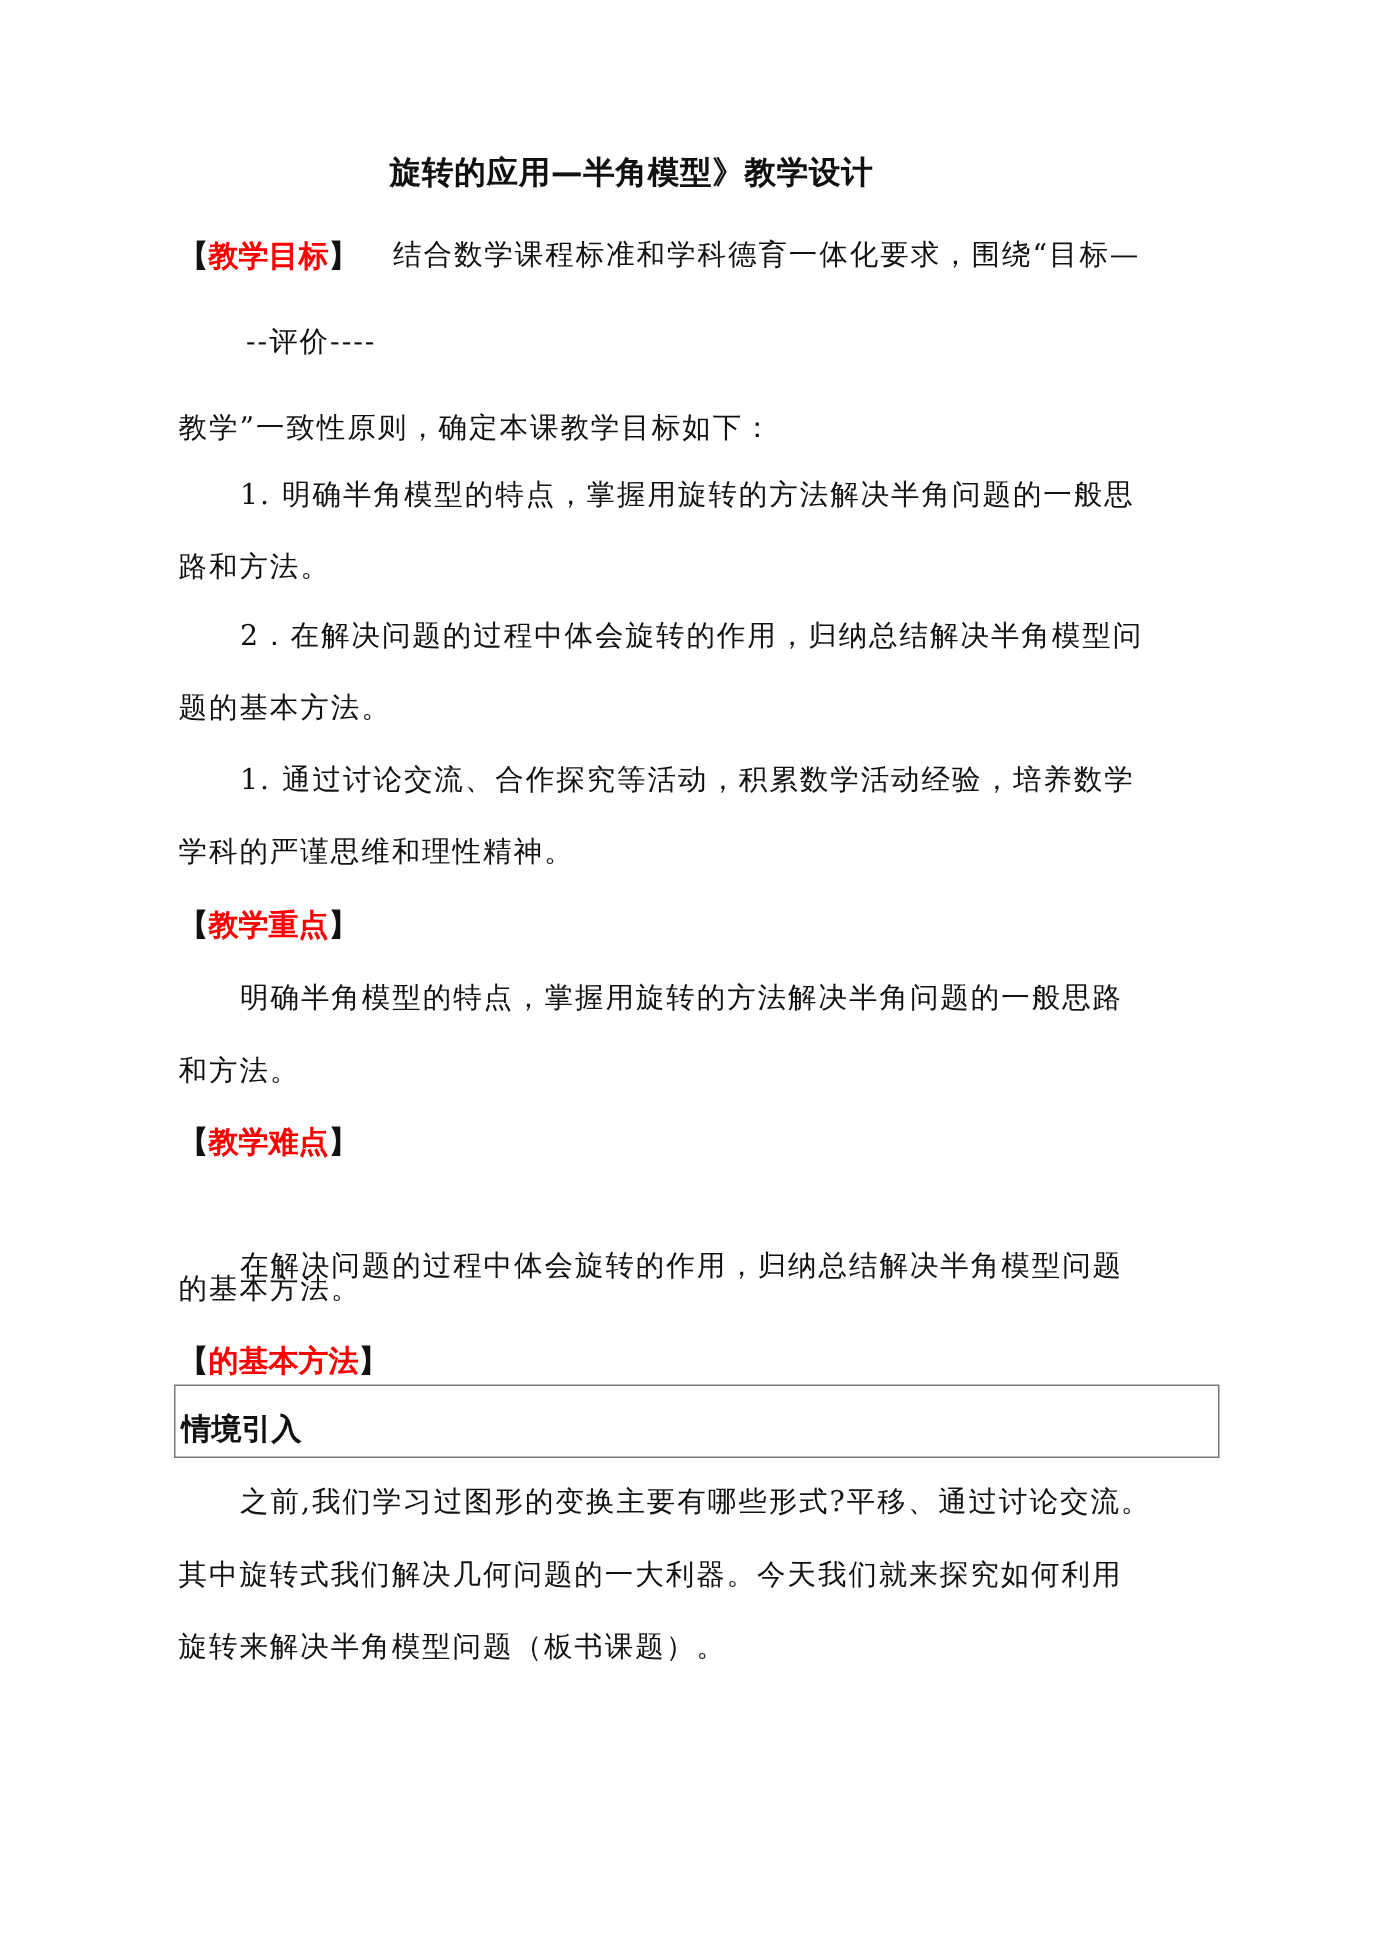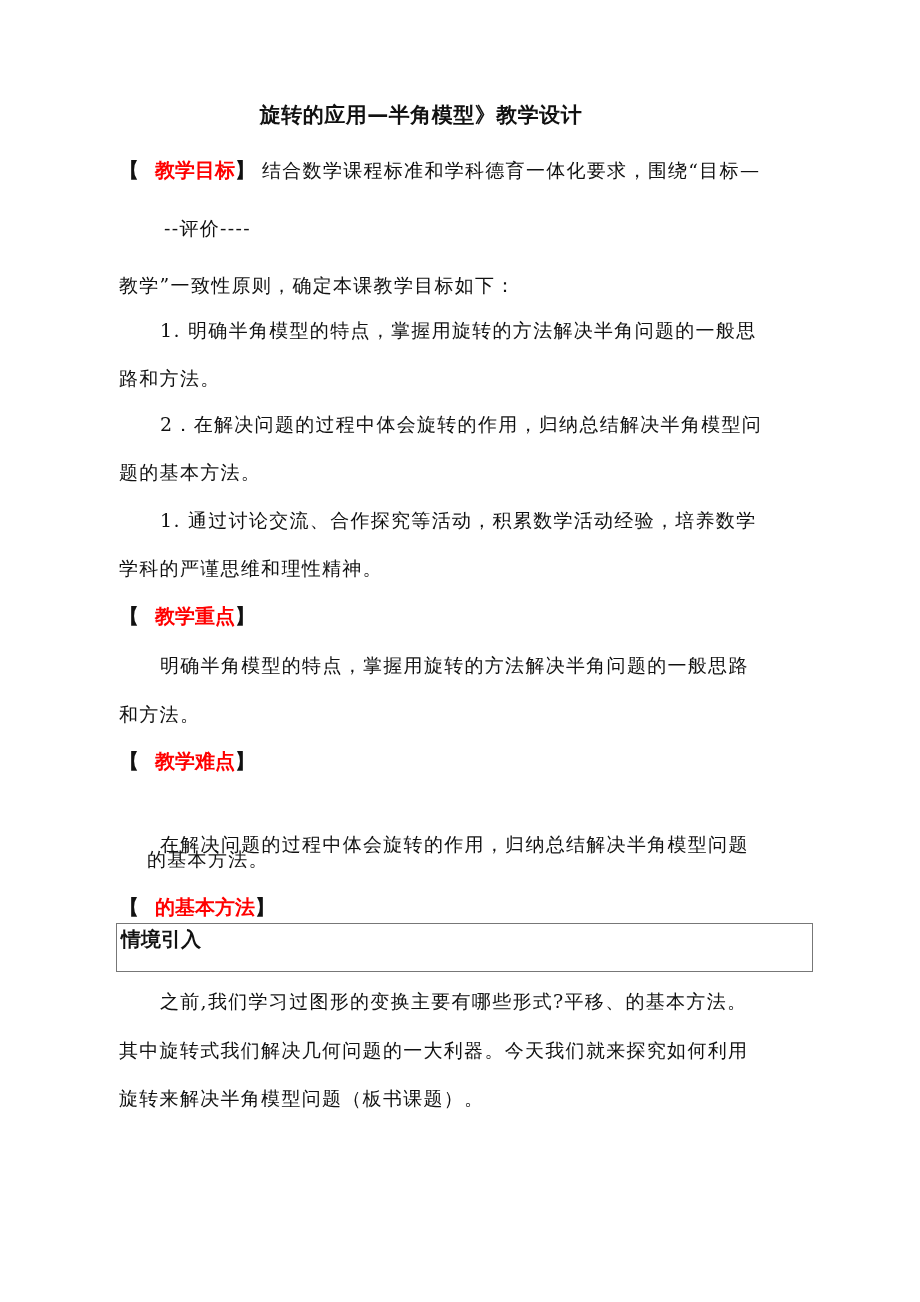--- a/index.html
+++ b/index.html
@@ -29,34 +29,34 @@
       line-height: 28px;
       letter-spacing: 1.3px;
     }
     .heading {
       font-family: "DejaVu Sans", "Liberation Sans", sans-serif;
       font-weight: bold;
       font-size: 20px;
       line-height: 28px;
     }
     .bracket { color: #111111; }
-    .red { color: #ff0000; margin-left: 16px; }
+    .red { color: #ff0000; }
     .section-box {
       position: absolute;
       left: 116px;
       top: 923px;
       width: 697px;
       height: 49px;
       border: 1px solid #777777;
       box-sizing: border-box;
     }
     .section-box-label {
       position: absolute;
       left: 4px;
-      bottom: 20px;
+      bottom: 7px;
       font-family: "DejaVu Sans", "Liberation Sans", sans-serif;
       font-weight: bold;
       font-size: 20px;
       line-height: 24px;
       color: #111111;
       white-space: nowrap;
     }
   </style>
 </head>
 <body>
@@ -82,25 +82,25 @@
 <div class="abs heading" style="left:119px; top:602px;">
   <span class="bracket">【</span><span class="red">教学重点</span><span class="bracket">】</span>
 </div>
 <div class="abs body-text" style="left:160px; top:651px;">明确半角模型的特点，掌握用旋转的方法解决半角问题的一般思路</div>
 <div class="abs body-text" style="left:119px; top:700px;">和方法。</div>
 
 <div class="abs heading" style="left:119px; top:747px;">
   <span class="bracket">【</span><span class="red">教学难点</span><span class="bracket">】</span>
 </div>
 <div class="abs body-text" style="left:160px; top:797px;margin-top:33px;">在解决问题的过程中体会旋转的作用，归纳总结解决半角模型问题</div>
-<div class="abs body-text" style="left:119px; top:845px;margin-left:28px;">的基本方法。</div>
+<div class="abs body-text" style="left:119px; top:845px;">的基本方法。</div>
 
 <div class="abs heading" style="left:119px; top:893px;">
   <span class="bracket">【</span><span class="red">的基本方法</span><span class="bracket">】</span>
 </div>
 
 <div class="section-box">
   <span class="section-box-label">情境引入</span>
 </div>
 
-<div class="abs body-text" style="left:160px; top:987px;">之前,我们学习过图形的变换主要有哪些形式?平移、的基本方法。</div>
+<div class="abs body-text" style="left:160px; top:987px;">之前,我们学习过图形的变换主要有哪些形式?平移、通过讨论交流。</div>
 <div class="abs body-text" style="left:119px; top:1036px;">其中旋转式我们解决几何问题的一大利器。今天我们就来探究如何利用</div>
 <div class="abs body-text" style="left:119px; top:1084px;">旋转来解决半角模型问题（板书课题）。</div>
 
 </body></html>

